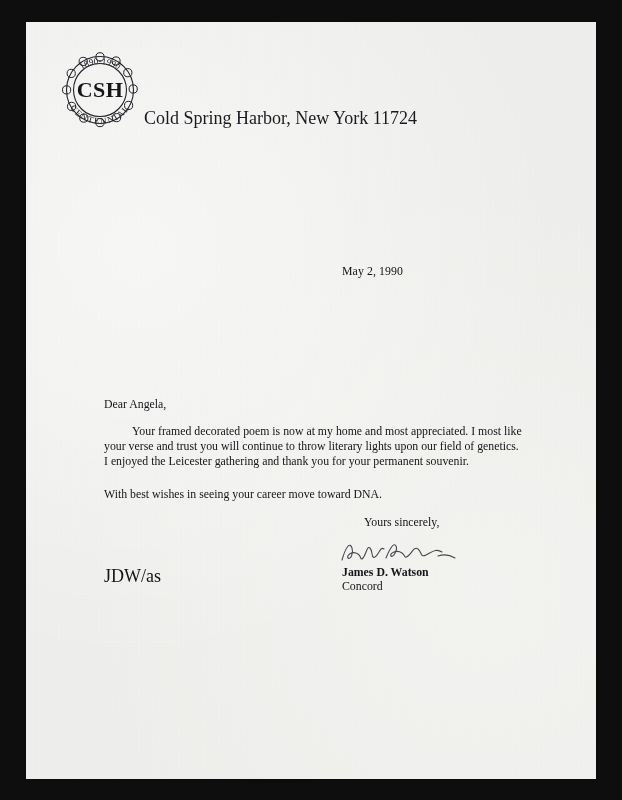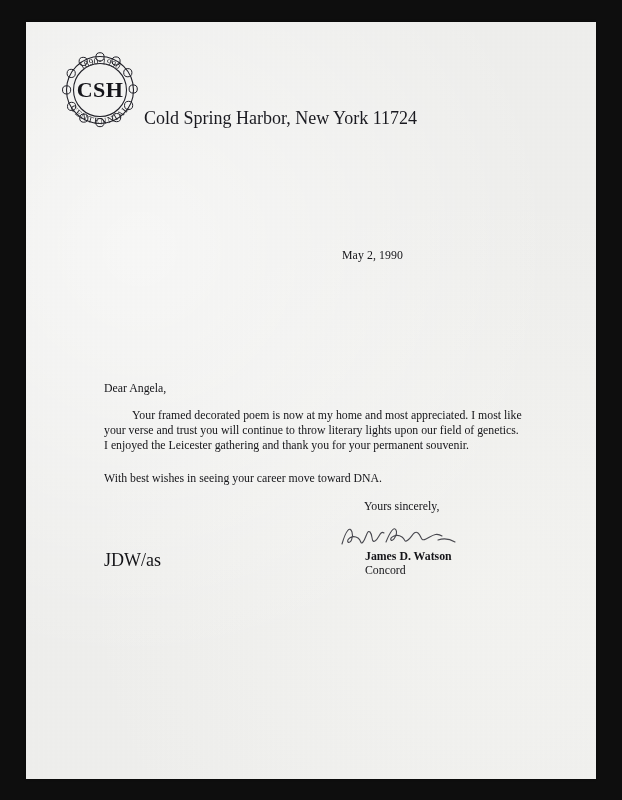--- a/index.html
+++ b/index.html
@@ -75,21 +75,21 @@
     color: #1a1a20;
     font-family: "Liberation Serif", serif;
     white-space: nowrap;
     margin-top: 21px;
   }
 
   
   .letter-body {
     position: absolute;
     left: 0;
-    top: 0;
+    top: 16px;
     width: 100%;
     height: 100%;
     color: #141418;
     font-size: 11.6px;
     line-height: 13.6px;
   }
   .date {
     position: absolute;
     left: 316px;
     top: 227px;
@@ -143,21 +143,20 @@
     height: 34px;
     opacity: 0.82;
   }
   .signer {
     position: absolute;
     left: 316px;
     top: 527px;
     font-size: 11.8px;
     line-height: 14.4px;
     font-weight: bold;
-    margin-left: 23px;
   }
   .signer .title {
     font-weight: normal;
   }
   .initials {
     position: absolute;
     left: 78px;
     top: 532px;
     font-size: 18px;
     text-align: center;

